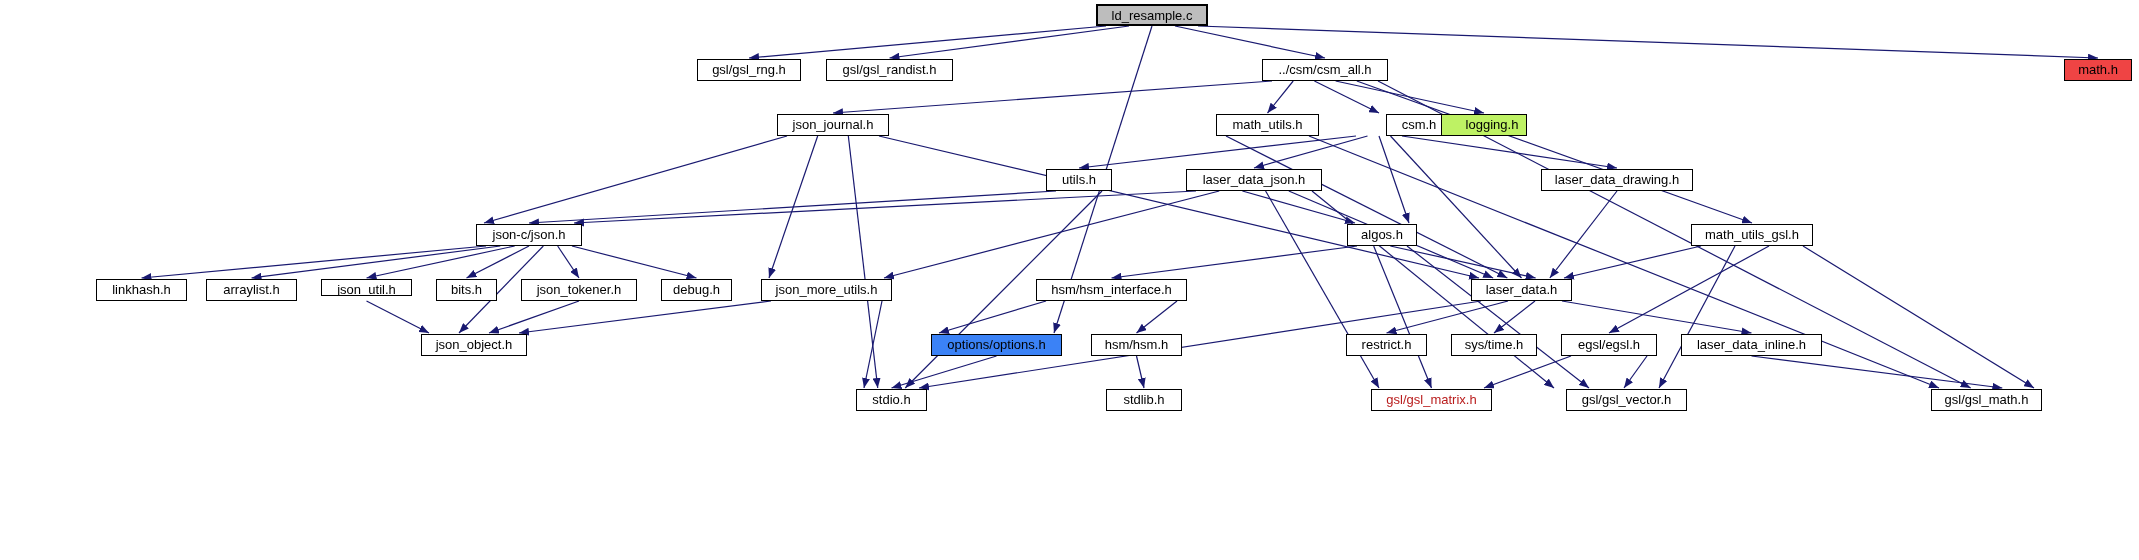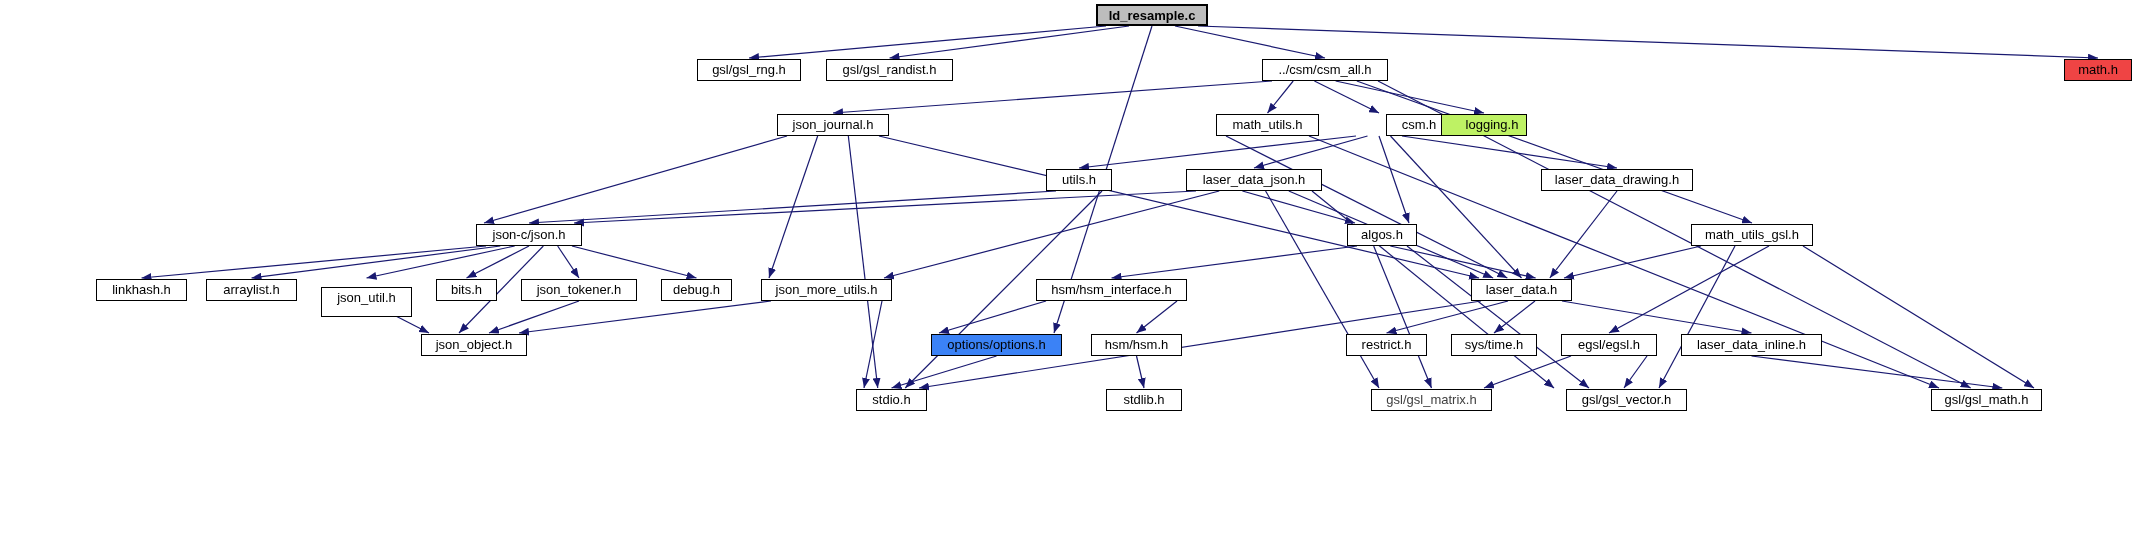--- a/index.html
+++ b/index.html
@@ -20,21 +20,21 @@
     color: #000000;
     font-size: 13px;
     line-height: 20px;
     text-align: center;
     white-space: nowrap;
     overflow: hidden;
     cursor: pointer;
   }
   .node.root {
     border-width: 2px;
-    font-weight: bold;
+    font-weight: normal;
     cursor: default;
   }
   line.edge { shape-rendering: geometricPrecision; }
 </style>
 </head>
 <body>
 
 <div class="graph-canvas" style="background: rgb(255, 255, 255);">
   <svg width="2139" height="560" viewBox="0 0 2139 560">
     <defs>
@@ -114,32 +114,32 @@
     <div class="node" style="left: 1386px; top: 114px; width: 66px; height: 22px; background: rgb(255, 255, 255); border-color: rgb(0, 0, 0); color: rgb(0, 0, 0);">csm.h</div>
     <div class="node" style="left: 1441px; top: 114px; width: 86px; height: 22px; background: #bef264; border-color: rgb(0, 0, 0); color: rgb(0, 0, 0); padding-left: 16px;">logging.h</div>
     <div class="node" style="left: 1046px; top: 169px; width: 66px; height: 22px; background: rgb(255, 255, 255); border-color: rgb(0, 0, 0); color: rgb(0, 0, 0);">utils.h</div>
     <div class="node" style="left: 1186px; top: 169px; width: 136px; height: 22px; background: rgb(255, 255, 255); border-color: rgb(0, 0, 0); color: rgb(0, 0, 0);">laser_data_json.h</div>
     <div class="node" style="left: 1541px; top: 169px; width: 152px; height: 22px; background: rgb(255, 255, 255); border-color: rgb(0, 0, 0); color: rgb(0, 0, 0);">laser_data_drawing.h</div>
     <div class="node" style="left: 476px; top: 224px; width: 106px; height: 22px; background: rgb(255, 255, 255); border-color: rgb(0, 0, 0); color: rgb(0, 0, 0);">json-c/json.h</div>
     <div class="node" style="left: 1347px; top: 224px; width: 70px; height: 22px; background: rgb(255, 255, 255); border-color: rgb(0, 0, 0); color: rgb(0, 0, 0);">algos.h</div>
     <div class="node" style="left: 1691px; top: 224px; width: 122px; height: 22px; background: rgb(255, 255, 255); border-color: rgb(0, 0, 0); color: rgb(0, 0, 0);">math_utils_gsl.h</div>
     <div class="node" style="left: 96px; top: 279px; width: 91px; height: 22px; background: rgb(255, 255, 255); border-color: rgb(0, 0, 0); color: rgb(0, 0, 0);">linkhash.h</div>
     <div class="node" style="left: 206px; top: 279px; width: 91px; height: 22px; background: rgb(255, 255, 255); border-color: rgb(0, 0, 0); color: rgb(0, 0, 0);">arraylist.h</div>
-    <div class="node" style="left: 321px; top: 279px; width: 91px; height: 30px; background: rgb(255, 255, 255); border-color: rgb(0, 0, 0); color: rgb(0, 0, 0); margin-top: 8px;">json_util.h</div>
+    <div class="node" style="left: 321px; top: 279px; width: 91px; height: 17px; background: rgb(255, 255, 255); border-color: rgb(0, 0, 0); color: rgb(0, 0, 0);">json_util.h</div>
     <div class="node" style="left: 436px; top: 279px; width: 61px; height: 22px; background: rgb(255, 255, 255); border-color: rgb(0, 0, 0); color: rgb(0, 0, 0);">bits.h</div>
     <div class="node" style="left: 521px; top: 279px; width: 116px; height: 22px; background: rgb(255, 255, 255); border-color: rgb(0, 0, 0); color: rgb(0, 0, 0);">json_tokener.h</div>
     <div class="node" style="left: 661px; top: 279px; width: 71px; height: 22px; background: rgb(255, 255, 255); border-color: rgb(0, 0, 0); color: rgb(0, 0, 0);">debug.h</div>
     <div class="node" style="left: 761px; top: 279px; width: 131px; height: 22px; background: rgb(255, 255, 255); border-color: rgb(0, 0, 0); color: rgb(0, 0, 0);">json_more_utils.h</div>
     <div class="node" style="left: 1036px; top: 279px; width: 151px; height: 22px; background: rgb(255, 255, 255); border-color: rgb(0, 0, 0); color: rgb(0, 0, 0);">hsm/hsm_interface.h</div>
     <div class="node" style="left: 1471px; top: 279px; width: 101px; height: 22px; background: rgb(255, 255, 255); border-color: rgb(0, 0, 0); color: rgb(0, 0, 0);">laser_data.h</div>
     <div class="node" style="left: 421px; top: 334px; width: 106px; height: 22px; background: rgb(255, 255, 255); border-color: rgb(0, 0, 0); color: rgb(0, 0, 0);">json_object.h</div>
     <div class="node" style="left: 931px; top: 334px; width: 131px; height: 22px; background: #3b82f6; border-color: rgb(0, 0, 0); color: rgb(0, 0, 0);">options/options.h</div>
     <div class="node" style="left: 1091px; top: 334px; width: 91px; height: 22px; background: rgb(255, 255, 255); border-color: rgb(0, 0, 0); color: rgb(0, 0, 0);">hsm/hsm.h</div>
     <div class="node" style="left: 1346px; top: 334px; width: 81px; height: 22px; background: rgb(255, 255, 255); border-color: rgb(0, 0, 0); color: rgb(0, 0, 0);">restrict.h</div>
     <div class="node" style="left: 1451px; top: 334px; width: 86px; height: 22px; background: rgb(255, 255, 255); border-color: rgb(0, 0, 0); color: rgb(0, 0, 0);">sys/time.h</div>
     <div class="node" style="left: 1561px; top: 334px; width: 96px; height: 22px; background: rgb(255, 255, 255); border-color: rgb(0, 0, 0); color: rgb(0, 0, 0);">egsl/egsl.h</div>
     <div class="node" style="left: 1681px; top: 334px; width: 141px; height: 22px; background: rgb(255, 255, 255); border-color: rgb(0, 0, 0); color: rgb(0, 0, 0);">laser_data_inline.h</div>
     <div class="node" style="left: 856px; top: 389px; width: 71px; height: 22px; background: rgb(255, 255, 255); border-color: rgb(0, 0, 0); color: rgb(0, 0, 0);">stdio.h</div>
     <div class="node" style="left: 1106px; top: 389px; width: 76px; height: 22px; background: rgb(255, 255, 255); border-color: rgb(0, 0, 0); color: rgb(0, 0, 0);">stdlib.h</div>
-    <div class="node" style="left: 1371px; top: 389px; width: 121px; height: 22px; background: rgb(255, 255, 255); border-color: rgb(0, 0, 0); color: #404040;">gsl/gsl_matrix.h</div>
+    <div class="node" style="left: 1371px; top: 389px; width: 121px; height: 22px; background: rgb(255, 255, 255); border-color: rgb(0, 0, 0); color: #b91c1c;">gsl/gsl_matrix.h</div>
     <div class="node" style="left: 1546px; top: 389px; width: 121px; height: 22px; background: rgb(255, 255, 255); border-color: rgb(0, 0, 0); color: rgb(0, 0, 0); margin-left: 20px;">gsl/gsl_vector.h</div>
     <div class="node" style="left: 1931px; top: 389px; width: 111px; height: 22px; background: rgb(255, 255, 255); border-color: rgb(0, 0, 0); color: rgb(0, 0, 0);">gsl/gsl_math.h</div>
   </div>
 
 </body></html>

